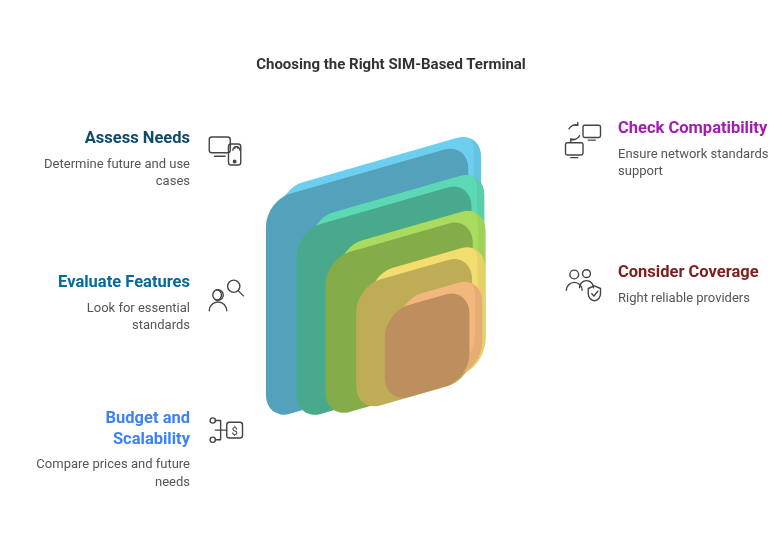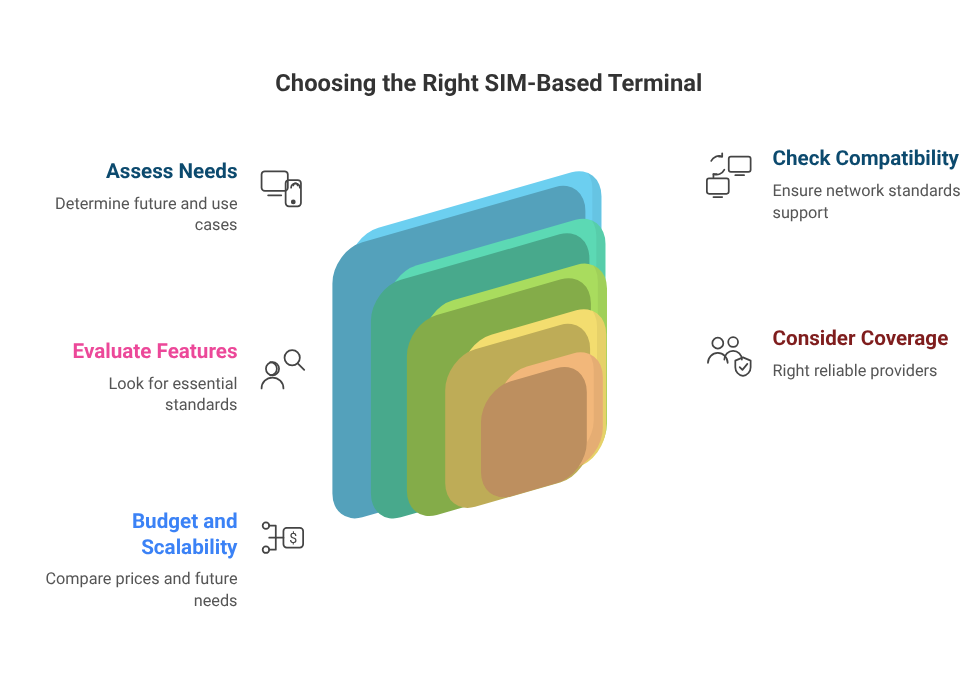--- a/index.html
+++ b/index.html
@@ -10,21 +10,21 @@
     height: 554px;
     position: relative;
     overflow: hidden;
   }
   .title {
     position: absolute;
     top: 55px;
     left: 0;
     right: 0;
     text-align: center;
-    font-size: 19px;
+    font-size: 15px;
     font-weight: 700;
     color: #333;
   }
   .item {
     position: absolute;
     width: 220px;
   }
   .item.left { text-align: right; }
   .item.right { text-align: left; }
   .item-row {
@@ -76,22 +76,22 @@
     position: absolute;
     inset: 0;
     border-radius: 26px;
     transform: translate(-14px, 8px);
     background: inherit;
     filter: brightness(0.78);
     z-index: -1;
   }
 
   .c-blue   { color: #0c4a6e; }
-  .c-teal   { color: #0c4a6e; }
-  .c-green  { color: #ec4899; }
+  .c-teal   { color: #a21caf; }
+  .c-green  { color: #0369a1; }
   .c-orange { color: #3b82f6; }
 </style>
 </head>
 <body>
 
 <div class="title">Choosing the Right SIM-Based Terminal</div>
 
 <div class="funnel">
   <div class="layer" style="background:#6CCFF0; width:220px; height:220px; left:0px;   top:0px;"></div>
   <div class="layer" style="background:#5CD9B4; width:190px; height:190px; left:32px;  top:34px;"></div>

